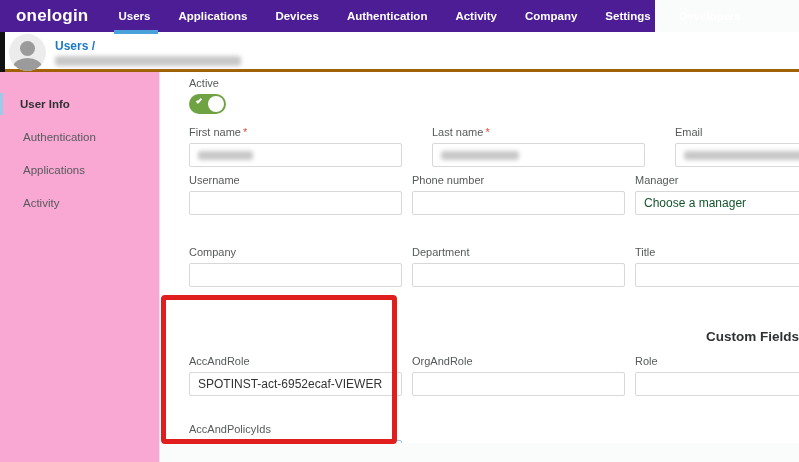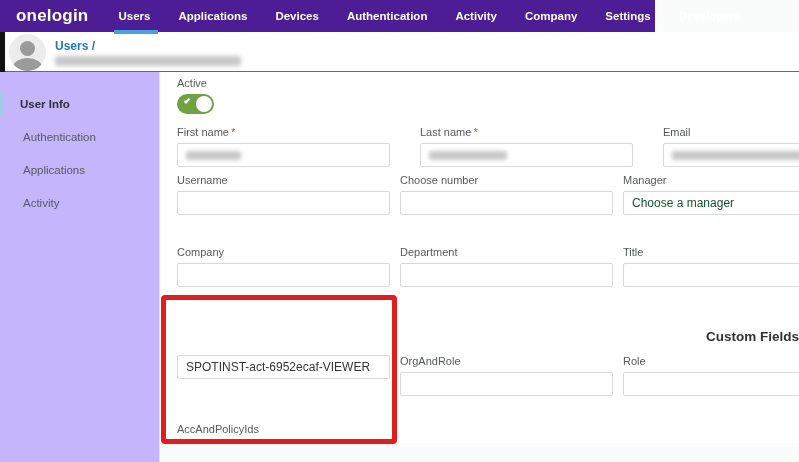--- a/index.html
+++ b/index.html
@@ -24,21 +24,21 @@
     height:100%; display:flex; align-items:center; position:relative; cursor:pointer;
   }
   .navitem.active::after {
     content:""; position:absolute; left:10px; right:6px; bottom:-2px;
     height:4px; background:#4aa2dc;
   }
 
   
   .pageheader {
     position:absolute; left:0; top:32px; width:799px; height:40px;
-    background:#fff; border-bottom:1px solid #a16207; z-index:2;text-align:right;
+    background:#fff; border-bottom:3px solid #a16207; z-index:2;text-align:right;
   }
   .edge-strip { position:absolute; left:0; top:0; width:5px; height:40px; background:#111; }
   .avatar {
     position:absolute; left:9px; top:2px; width:37px; height:37px;
     border-radius:50%; background:#ececec; overflow:hidden;
   }
   .avatar .head {
     position:absolute; left:11px; top:7px; width:15px; height:15px;
     border-radius:50%; background:#9b9b9b;
   }
@@ -49,32 +49,32 @@
   .crumb-link {
     position:absolute; left:55px; top:7px; color:#1b79c7; font-size:12px;
     font-weight:bold; text-decoration:none; cursor:pointer;
   }
   .blurred { background:#c7c7c7; border-radius:3px; filter:blur(2.2px); }
   .crumb-name { position:absolute; left:55px; top:24px; width:186px; height:10px; }
 
   
   .sidebar {
     position:absolute; left:0; top:72px; width:160px; height:390px;
-    background:#c4b5fd; border-right:1px solid #e5e5e5; padding-top:21px;
+    background:#f9a8d4; border-right:1px solid #e5e5e5; padding-top:21px;
   }
   .sbitem {
     font-size:11.5px; color:#565a5c; padding:5px 0 5px 20px; margin-bottom:11px;
     cursor:pointer; border-left:3px solid transparent;
   }
   .sbitem.active { font-weight:bold; color:#2f3133; border-left:3px solid #9fcbe9; padding-left:17px; }
 
   
   .content {
     position:absolute; left:161px; top:72px; width:638px; height:371px;
-    background:#fff; overflow:hidden; padding:3px 0 0 16px;
+    background:#fff; overflow:hidden; padding:3px 0 0 28px;
   }
   .field-label { font-size:11px; color:#56595a; margin-bottom:5px; }
   .req { color:#e04b3a; margin-left:2px; }
   .fgrid { display:grid; grid-template-columns:213px 213px 240px; column-gap:10px; }
   .input {
     height:24px; background:#fff; border:1px solid #d8d8d8; border-radius:2px;
     font-size:12px; color:#333; display:flex; align-items:center;
     padding:0 8px; cursor:text; overflow:hidden; white-space:nowrap;
   }
   .input.focused { border:1px solid #8fc3e8; }
@@ -180,21 +180,21 @@
   </div>
 
   <div class="fgrid row2">
     <div class="field">
       <div class="field-label">Username</div>
       <div class="input">
           <span></span>
         </div>
     </div>
     <div class="field">
-      <div class="field-label">Choose number</div>
+      <div class="field-label">Phone number</div>
       <div class="input">
           <span></span>
         </div>
     </div>
     <div class="field">
       <div class="field-label">Manager</div>
       <div class="input">
           <span class="ph">Choose a manager</span>
         </div>
     </div>
@@ -218,20 +218,21 @@
       <div class="input">
           <span></span>
         </div>
     </div>
   </div>
 
   <div class="cf-title">Custom Fields</div>
 
   <div class="fgrid cfrow1">
     <div class="field">
+      <div class="field-label">AccAndRole</div>
       <div class="input">
           <span>SPOTINST-act-6952ecaf-VIEWER</span>
         </div>
     </div>
     <div class="field">
       <div class="field-label">OrgAndRole</div>
       <div class="input">
           <span></span>
         </div>
     </div>

